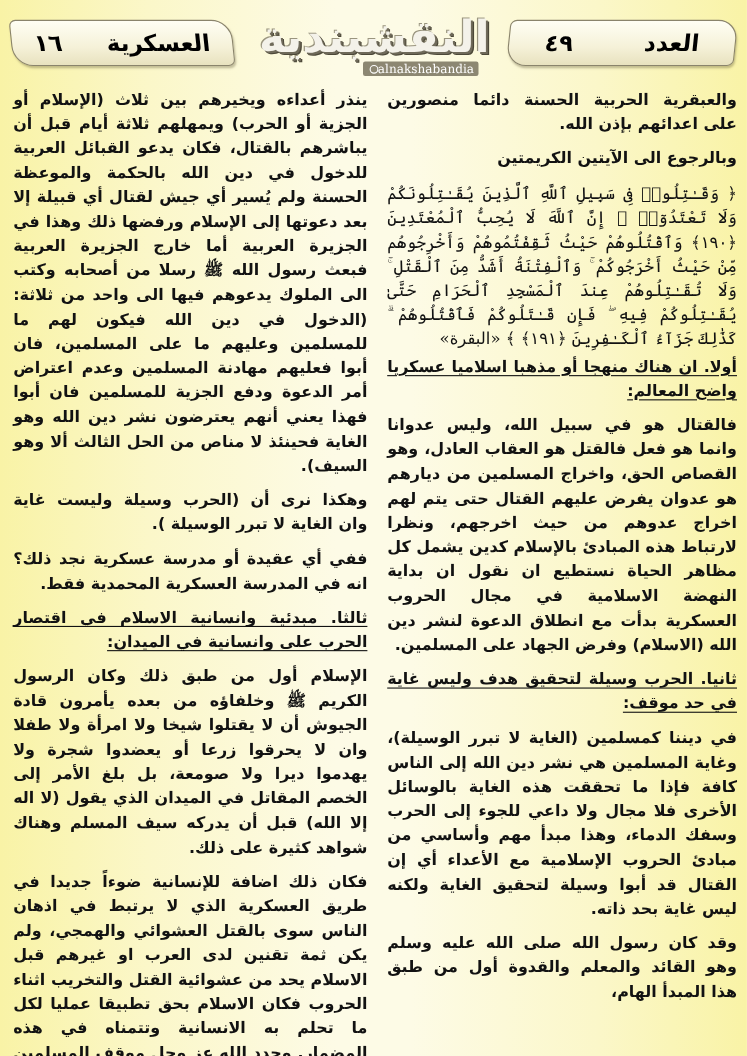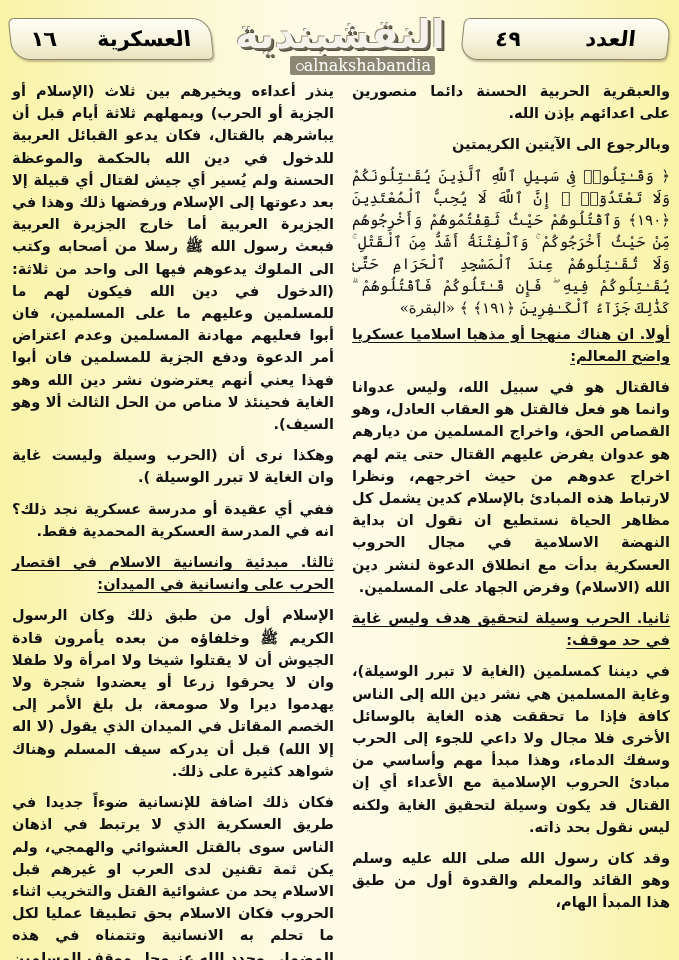--- a/index.html
+++ b/index.html
@@ -17,32 +17,32 @@
     border-radius: 6px 18px 6px 18px;
     box-shadow: 1px 2px 2px rgba(90,80,50,0.35);
     display:flex; align-items:center; justify-content:space-around;
     direction:rtl;
   }
   .ribbon.right { left:462px; width:205px; transform:skewX(-6deg); }
   .ribbon.left { left:10px; width:200px; transform:skewX(6deg); }
   .ribbon span { font-family:"DejaVu Sans", sans-serif; font-weight:bold; font-size:21px; color:#000; }
   .logo {
     position:absolute; left:235px; top:10px; width:210px; height:62px;
-    text-align:center;
+    text-align:right;
   }
   .logo .logo-main {
     font-family:"DejaVu Sans", sans-serif; font-weight:bold; font-size:40px; line-height:48px;
     color:#f4f2ea;
     text-shadow: 2px 2px 0 #6f6a5a, 3px 3px 0 #4c4838, -1px -1px 0 #9a957f;
     letter-spacing:1px;
     direction:rtl;
   }
   .logo .logo-sub {
     position:absolute; right:10px; top:46px;
-    font-family:"DejaVu Serif", serif; font-size:16px; color:#fff;
+    font-family:"DejaVu Serif", serif; font-size:11px; color:#fff;
     background:#8c8772; padding:0 4px; border-radius:2px;
   }
   .logo .dot { display:inline-block; width:6px; height:6px; border-radius:50%; background:#8c8772; border:1px solid #fff; margin-left:2px; vertical-align:middle; }
 
   .col {
     position:absolute; top:80px; direction:rtl; text-align:justify;
     font-family:"DejaVu Sans", sans-serif; font-weight:bold; font-size:14.5px; line-height:22.2px;
     color:#121212;
   }
   .col.right { left:352px; width:318px; }
@@ -72,21 +72,21 @@
   </div>
 </div>
 
 <div class="col right" id="col-right">
     <p>والعبقرية الحربية الحسنة دائما منصورين على اعدائهم بإذن الله.</p>
     <p>وبالرجوع الى الآيتين الكريمتين</p>
     <p class="verse tight">﴿ وَقَـٰتِلُوا۟ فِى سَبِيلِ ٱللَّهِ ٱلَّذِينَ يُقَـٰتِلُونَكُمْ وَلَا تَعْتَدُوٓا۟ ۚ إِنَّ ٱللَّهَ لَا يُحِبُّ ٱلْمُعْتَدِينَ ﴿١٩٠﴾ وَٱقْتُلُوهُمْ حَيْثُ ثَقِفْتُمُوهُمْ وَأَخْرِجُوهُم مِّنْ حَيْثُ أَخْرَجُوكُمْ ۚ وَٱلْفِتْنَةُ أَشَدُّ مِنَ ٱلْقَتْلِ ۚ وَلَا تُقَـٰتِلُوهُمْ عِندَ ٱلْمَسْجِدِ ٱلْحَرَامِ حَتَّىٰ يُقَـٰتِلُوكُمْ فِيهِ ۖ فَإِن قَـٰتَلُوكُمْ فَٱقْتُلُوهُمْ ۗ كَذَٰلِكَ جَزَآءُ ٱلْكَـٰفِرِينَ ﴿١٩١﴾ ﴾ «البقرة»</p>
     <p class="heading">أولا. ان هناك منهجا أو مذهبا اسلاميا عسكريا واضح المعالم:</p>
     <p>فالقتال هو في سبيل الله، وليس عدوانا وانما هو فعل فالقتل هو العقاب العادل، وهو القصاص الحق، واخراج المسلمين من ديارهم هو عدوان يفرض عليهم القتال حتى يتم لهم اخراج عدوهم من حيث اخرجهم، ونظرا لارتباط هذه المبادئ بالإسلام كدين يشمل كل مظاهر الحياة نستطيع ان نقول ان بداية النهضة الاسلامية في مجال الحروب العسكرية بدأت مع انطلاق الدعوة لنشر دين الله (الاسلام) وفرض الجهاد على المسلمين.</p>
     <p class="heading">ثانيا. الحرب وسيلة لتحقيق هدف وليس غاية في حد موقف:</p>
-    <p>في ديننا كمسلمين (الغاية لا تبرر الوسيلة)، وغاية المسلمين هي نشر دين الله إلى الناس كافة فإذا ما تحققت هذه الغاية بالوسائل الأخرى فلا مجال ولا داعي للجوء إلى الحرب وسفك الدماء، وهذا مبدأ مهم وأساسي من مبادئ الحروب الإسلامية مع الأعداء أي إن القتال قد يكون وسيلة لتحقيق الغاية ولكنه ليس نقول بحد ذاته.</p>
+    <p>في ديننا كمسلمين (الغاية لا تبرر الوسيلة)، وغاية المسلمين هي نشر دين الله إلى الناس كافة فإذا ما تحققت هذه الغاية بالوسائل الأخرى فلا مجال ولا داعي للجوء إلى الحرب وسفك الدماء، وهذا مبدأ مهم وأساسي من مبادئ الحروب الإسلامية مع الأعداء أي إن القتال قد أبوا وسيلة لتحقيق الغاية ولكنه ليس غاية بحد ذاته.</p>
     <p>وقد كان رسول الله صلى الله عليه وسلم وهو القائد والمعلم والقدوة أول من طبق هذا المبدأ الهام،</p>
   </div>
 <div class="col left" id="col-left">
     <p>ينذر أعداءه ويخيرهم بين ثلاث (الإسلام أو الجزية أو الحرب) ويمهلهم ثلاثة أيام قبل أن يباشرهم بالقتال، فكان يدعو القبائل العربية للدخول في دين الله بالحكمة والموعظة الحسنة ولم يُسير أي جيش لقتال أي قبيلة إلا بعد دعوتها إلى الإسلام ورفضها ذلك وهذا في الجزيرة العربية أما خارج الجزيرة العربية فبعث رسول الله ﷺ رسلا من أصحابه وكتب الى الملوك يدعوهم فيها الى واحد من ثلاثة: (الدخول في دين الله فيكون لهم ما للمسلمين وعليهم ما على المسلمين، فان أبوا فعليهم مهادنة المسلمين وعدم اعتراض أمر الدعوة ودفع الجزية للمسلمين فان أبوا فهذا يعني أنهم يعترضون نشر دين الله وهو الغاية فحينئذ لا مناص من الحل الثالث ألا وهو السيف).</p>
     <p>وهكذا نرى أن (الحرب وسيلة وليست غاية وان الغاية لا تبرر الوسيلة ).</p>
     <p>ففي أي عقيدة أو مدرسة عسكرية نجد ذلك؟ انه في المدرسة العسكرية المحمدية فقط.</p>
     <p class="heading">ثالثا. مبدئية وانسانية الاسلام في اقتصار الحرب على وانسانية في الميدان:</p>
     <p>الإسلام أول من طبق ذلك وكان الرسول الكريم ﷺ وخلفاؤه من بعده يأمرون قادة الجيوش أن لا يقتلوا شيخا ولا امرأة ولا طفلا وان لا يحرقوا زرعا أو يعضدوا شجرة ولا يهدموا ديرا ولا صومعة، بل بلغ الأمر إلى الخصم المقاتل في الميدان الذي يقول (لا اله إلا الله) قبل أن يدركه سيف المسلم وهناك شواهد كثيرة على ذلك.</p>
     <p>فكان ذلك اضافة للإنسانية ضوءاً جديدا في طريق العسكرية الذي لا يرتبط في اذهان الناس سوى بالقتل العشوائي والهمجي، ولم يكن ثمة تقنين لدى العرب او غيرهم قبل الاسلام يحد من عشوائية القتل والتخريب اثناء الحروب فكان الاسلام بحق تطبيقا عمليا لكل ما تحلم به الانسانية وتتمناه في هذه المضمار. وحدد الله عز وجل موقف المسلمين من</p>
   </div>

